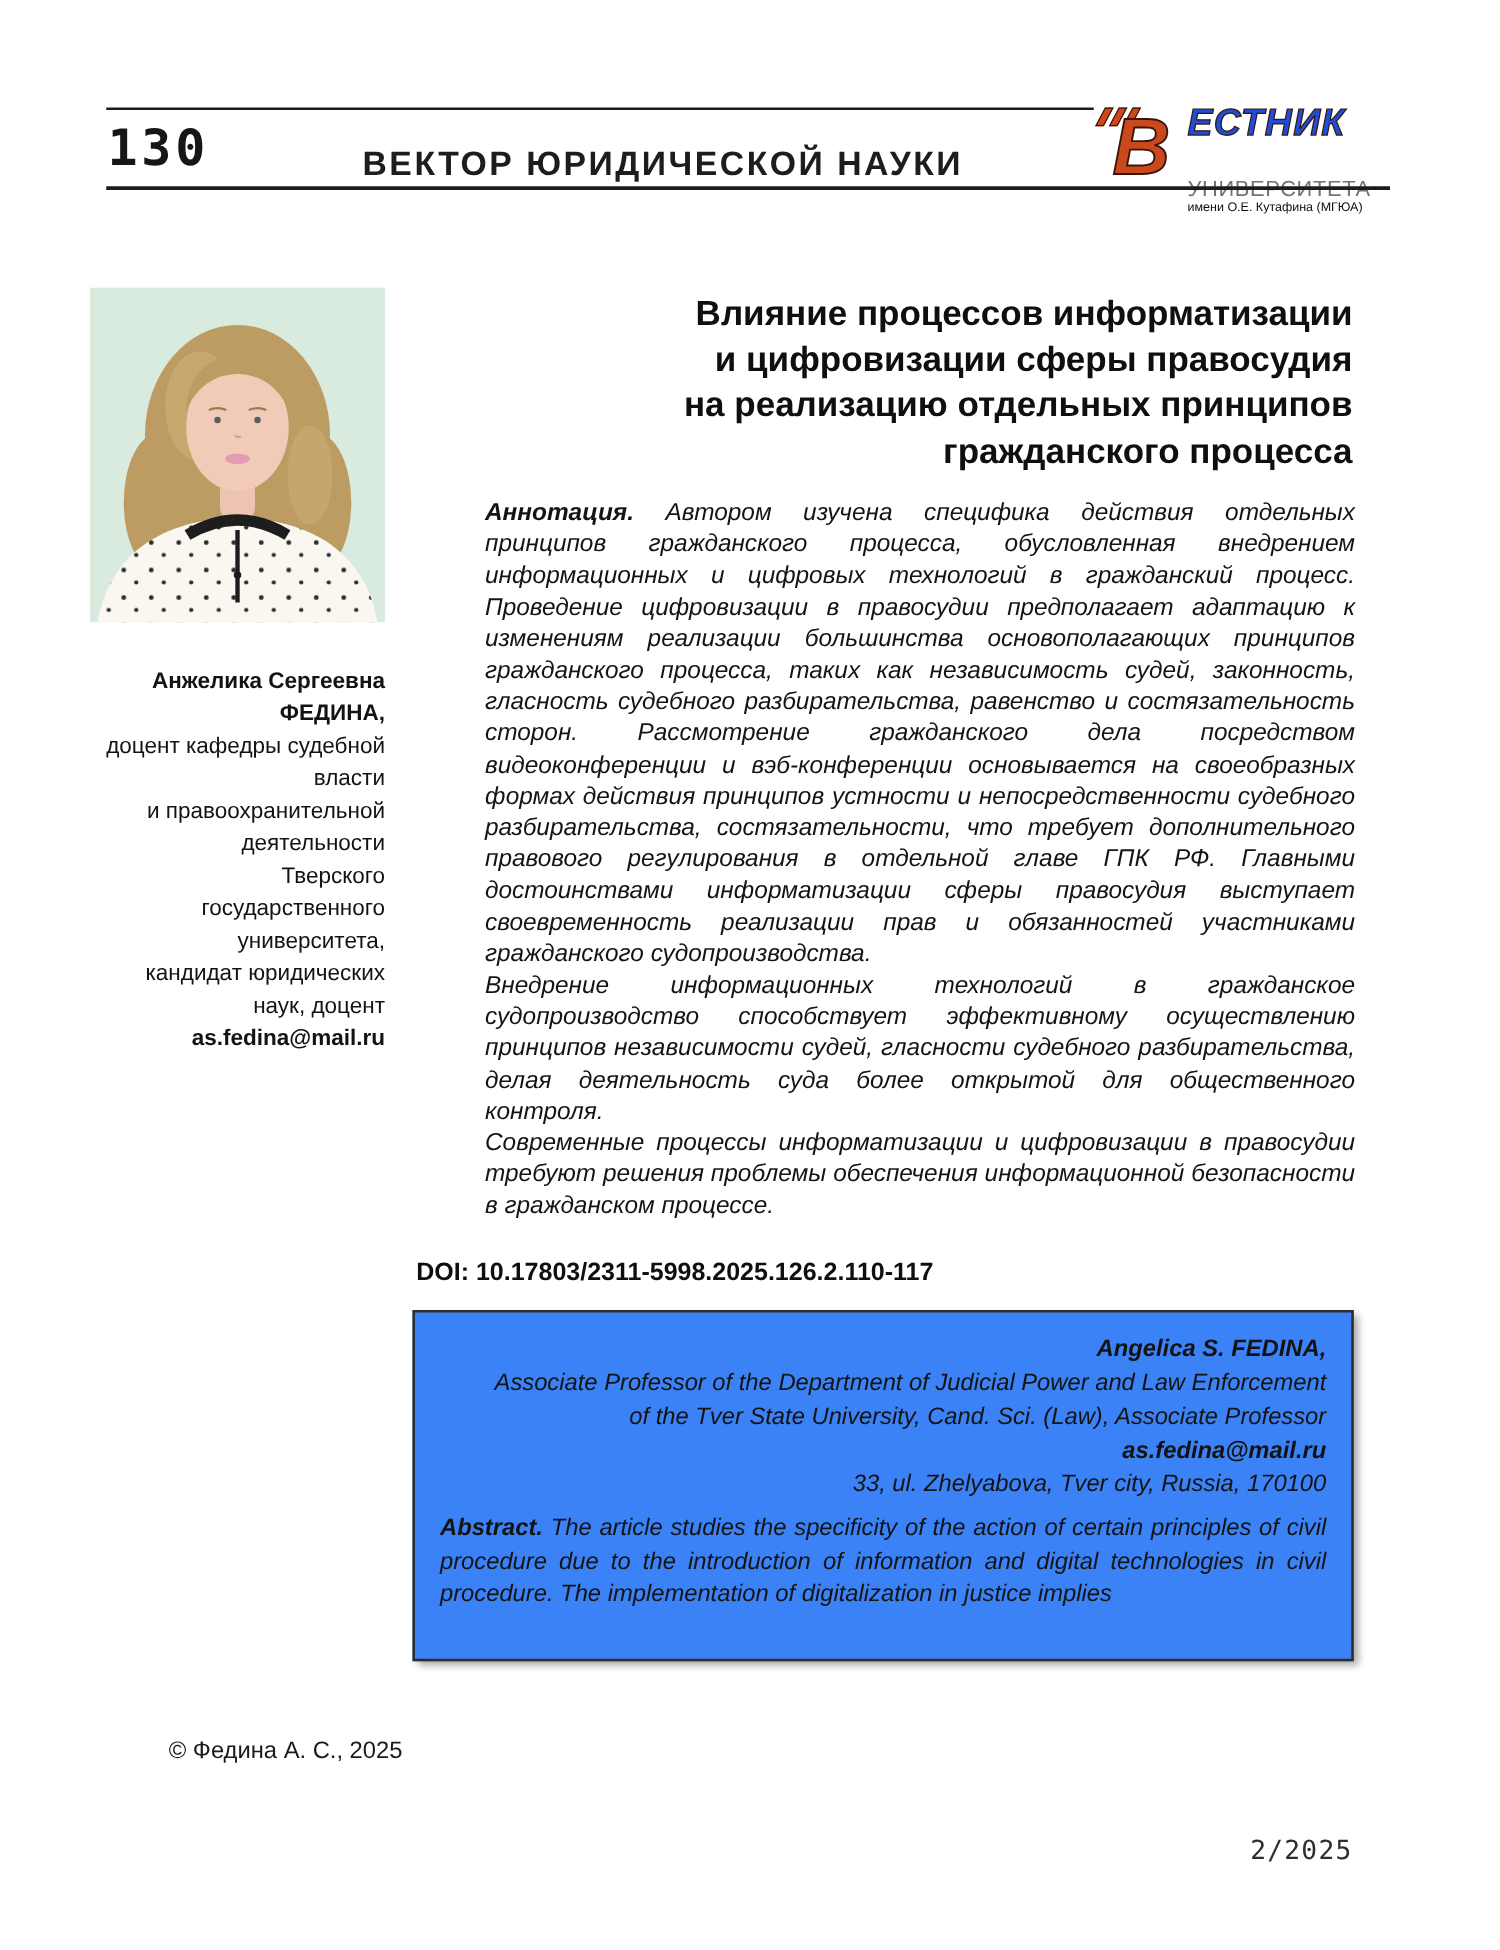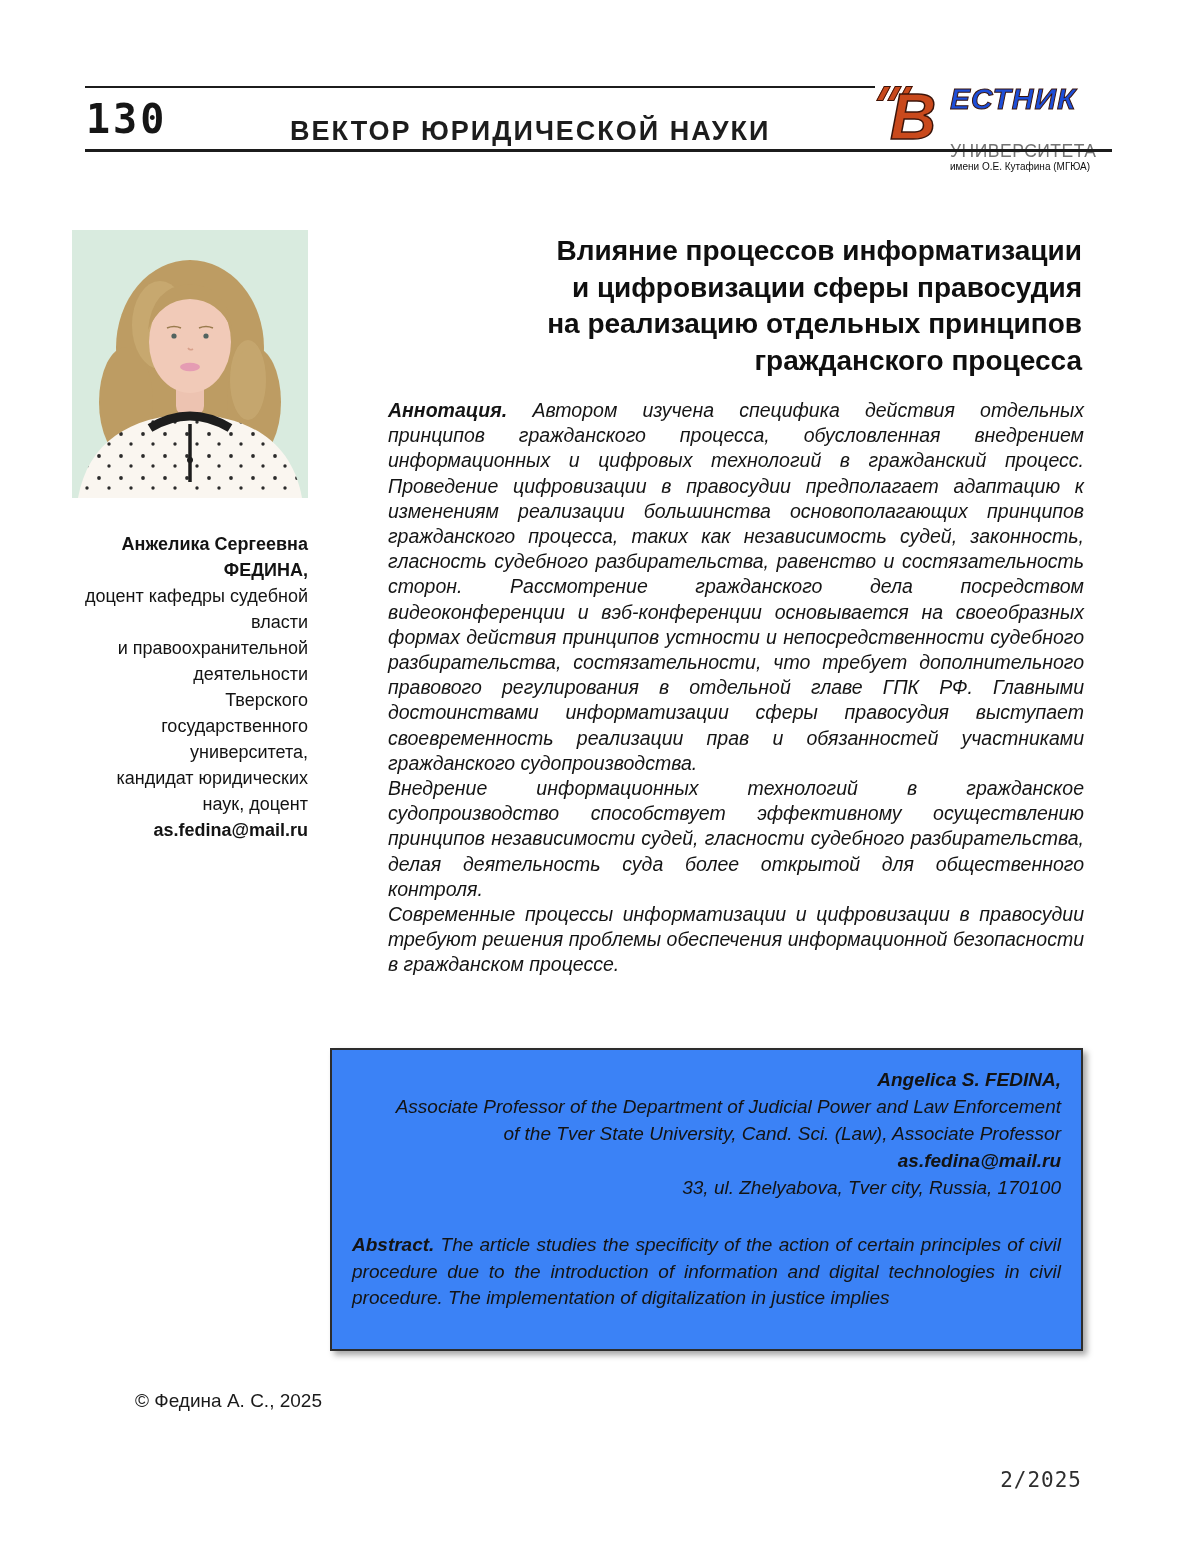--- a/index.html
+++ b/index.html
@@ -64,21 +64,21 @@
     position:absolute; left:330px; top:1048px; width:753px; box-sizing:border-box;
     border:2px solid #2d2d2d; background:#3b82f6; padding:16px 20px 18px 20px;
     box-shadow:4px 4px 6px rgba(0,0,0,0.35);
   }
   .en-author { text-align:right; font-style:italic; font-size:19px; line-height:27px; color:#131313; }
   .en-author .bold { font-weight:bold; }
   .en-title {
     text-align:right; font-weight:bold; font-size:21.5px; line-height:28.5px;
     margin-top:25px; color:#0f0f0f;
   }
-  .en-abstract { margin-top:31px; text-align:justify; font-style:italic; font-size:19px; line-height:26.5px; color:#141414; }
+  .en-abstract { margin-top:9px; text-align:justify; font-style:italic; font-size:19px; line-height:26.5px; color:#141414; }
 
   
   .issue {
     position:absolute; left:882px; top:1468px; width:200px; text-align:right;
     font-family:"DejaVu Sans Mono", monospace; font-size:21px; letter-spacing:1px; color:#2e2e2e;
   }
 </style>
 </head>
 <body>
 
@@ -153,20 +153,21 @@
 и цифровизации сферы правосудия
 на реализацию отдельных принципов
 гражданского процесса</div>
 
   <div class="abstract">
     <p><b class="lead">Аннотация.</b> <span>Автором изучена специфика действия отдельных принципов гражданского процесса, обусловленная внедрением информационных и цифровых технологий в гражданский процесс. Проведение цифровизации в правосудии предполагает адаптацию к изменениям реализации большинства основополагающих принципов гражданского процесса, таких как независимость судей, законность, гласность судебного разбирательства, равенство и состязательность сторон. Рассмотрение гражданского дела посредством видеоконференции и вэб-конференции основывается на своеобразных формах действия принципов устности и непосредственности судебного разбирательства, состязательности, что требует дополнительного правового регулирования в отдельной главе ГПК РФ. Главными достоинствами информатизации сферы правосудия выступает своевременность реализации прав и обязанностей участниками гражданского судопроизводства.</span></p>
     <p>Внедрение информационных технологий в гражданское судопроизводство способствует эффективному осуществлению принципов независимости судей, гласности судебного разбирательства, делая деятельность суда более открытой для общественного контроля.</p>
     <p>Современные процессы информатизации и цифровизации в правосудии требуют решения проблемы обеспечения информационной безопасности в гражданском процессе.</p>
   </div>
 
+  <div class="doi">DOI: 10.17803/2311-5998.2025.126.2.110-117</div>
 
   <div class="en-box">
     <div class="en-author">
       <div class="bold">Angelica S. FEDINA,</div>
       <div class="lines">Associate Professor of the Department of Judicial Power and Law Enforcement
 of the Tver State University, Cand. Sci. (Law), Associate Professor</div>
       <div class="bold">as.fedina@mail.ru</div>
       <div>33, ul. Zhelyabova, Tver city, Russia, 170100</div>
     </div>
     <p class="en-abstract"><b class="lead">Abstract.</b> <span>The article studies the specificity of the action of certain principles of civil procedure due to the introduction of information and digital technologies in civil procedure. The implementation of digitalization in justice implies</span></p>

